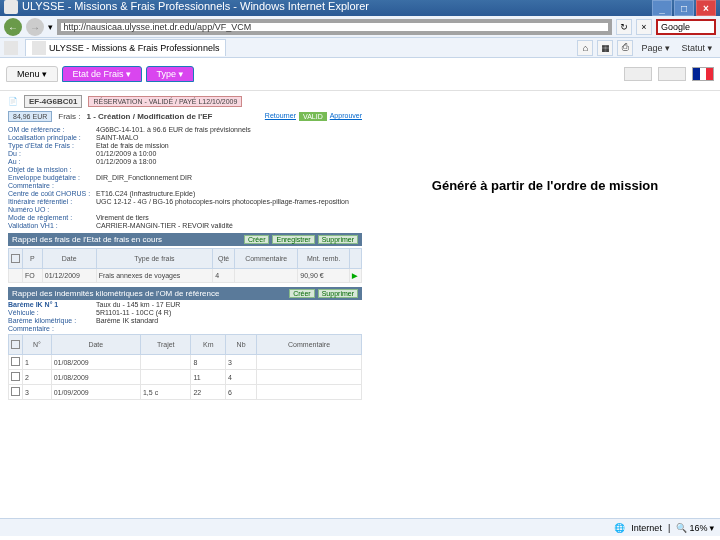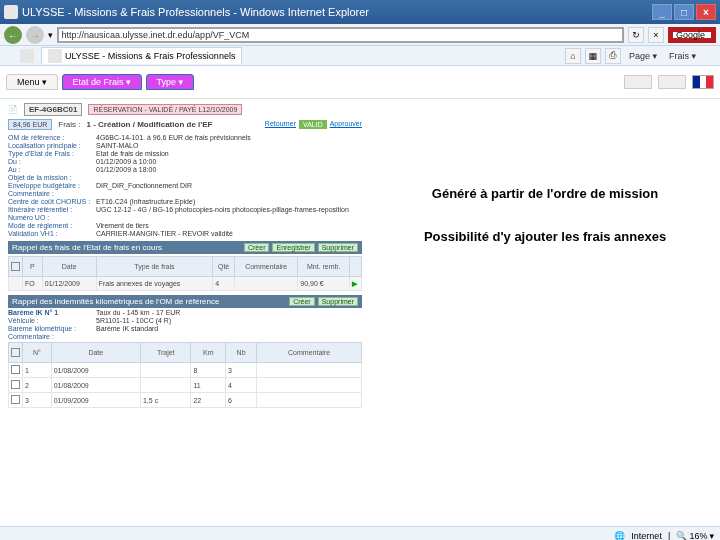--- a/index.html
+++ b/index.html
@@ -1,35 +1,35 @@
 <!DOCTYPE html>
 <html><head>
 <meta charset="utf-8">
 <style>
 * { margin: 0; padding: 0; box-sizing: border-box; font-family: Tahoma, Arial, sans-serif; }
 body { width: 720px; height: 540px; background: #fff; overflow: hidden; font-size: 9px; }
 
-.titlebar { height: 24px; background: linear-gradient(#3b6ea5,#2b5a95); display: flex; align-items: center; padding: 0 4px; color: #fff; font-size: 11px; }
+.titlebar { height: 16px; background: linear-gradient(#3b6ea5,#2b5a95); display: flex; align-items: flex-start; padding: 0 4px; color: #fff; font-size: 11px; }
 .titlebar .ico { width: 14px; height: 14px; background: #e8e8e8; border-radius: 2px; margin-right: 4px; display: inline-block; }
 .titlebar .spacer { flex: 1; }
 .winbtn { width: 20px; height: 16px; margin-left: 2px; display: flex; align-items: center; justify-content: center; font-size: 10px; font-weight: bold; border: 1px solid #fff3; }
 .winbtn.min { background: #5a8ac8; }
 .winbtn.max { background: #5a8ac8; }
 .winbtn.close { background: #d44; }
 
 .ie-toolbar { height: 22px; background: #eef3fa; border-bottom: 1px solid #c5d5e8; display: flex; align-items: center; padding: 0 4px; gap: 4px; }
 .navbtn { width: 18px; height: 18px; border-radius: 50%; display: flex; align-items: center; justify-content: center; font-size: 10px; color: #fff; }
 .navback { background: #6a9a4a; }
 .navfwd { background: #ccc; color: #888; }
-.addrbar { flex: 1; height: 16px; border: 2px solid #a3a3a3; background: #fff; padding: 0 3px; display: flex; align-items: center; font-size: 9px; color: #333; }
+.addrbar { flex: 1; height: 16px; border: 4px solid #a3a3a3; background: #fff; padding: 0 3px; display: flex; align-items: center; font-size: 9px; color: #333; }
 .ie-right { display: flex; gap: 4px; align-items: center; }
 .ie-icon { width: 16px; height: 16px; border: 1px solid #c5d5e8; background: #f5f5f5; display: inline-flex; align-items: center; justify-content: center; }
-.searchbox { width: 48px; height: 16px; border: 5px solid #b91c1c; background: #fff; font-size: 9px; padding: 0 3px; display: flex; align-items: center; }
-
-.tabrow { height: 20px; background: #eef3fa; border-bottom: 1px solid #c5d5e8; display: flex; align-items: center; padding: 0 20px; gap: 4px; }
+.searchbox { width: 60px; height: 16px; border: 2px solid #b91c1c; background: #fff; font-size: 9px; padding: 0 3px; display: flex; align-items: center; }
+
+.tabrow { height: 20px; background: #eef3fa; border-bottom: 1px solid #c5d5e8; display: flex; align-items: center; padding: 0 4px; gap: 4px; }
 .favicon { width: 14px; height: 14px; background: #e5e5e5; display: inline-block; margin-right: 3px; }
 .tab { background: #fff; border: 1px solid #c5d5e8; border-bottom: none; padding: 1px 6px; font-size: 9px; display: flex; align-items: center; }
 .tabrow .spacer { flex: 1; }
 .tool { font-size: 9px; color: #333; padding: 0 4px; display: flex; align-items: center; gap: 2px; }
 
 .app { position: relative; background: #fff; height: 478px; }
 
 .app-menu { height: 18px; background: #fff; display: flex; align-items: center; gap: 4px; padding: 16px 6px; border-bottom: 1px solid #e0e0e0; }
 .menu-tab { padding: 2px 10px; font-size: 9px; border: 1px solid #ccc; border-radius: 3px 3px 0 0; background: #f5f5f5; }
 .menu-tab.active { background: #d946ef; color: #fff; border-color: #1a7ab8; }
@@ -99,21 +99,21 @@
   <span class="favicon"></span>
   <div class="tab">
     <span class="favicon"></span>
     <span>ULYSSE - Missions &amp; Frais Professionnels</span>
   </div>
   <span class="spacer"></span>
   <span class="ie-icon">⌂</span>
   <span class="ie-icon">▦</span>
   <span class="ie-icon">⎙</span>
   <span class="tool">Page ▾</span>
-  <span class="tool">Frais ▾</span>
+  <span class="tool">Statut ▾</span>
 </div>
 
 <div class="app">
 
   <div class="app-menu">
     <span class="menu-tab">Menu ▾</span>
     <span class="menu-tab active">Etat de Frais ▾</span>
     <span class="menu-tab active">Type ▾</span>
     <div class="logo-area">
       <span class="small-logo"></span>
@@ -282,21 +282,20 @@
         <td>22</td>
         <td>6</td>
         <td></td>
       </tr>
     </tbody>
       </table>
   </div>
 
   <div class="annotations">
     <p>Généré à partir de l'ordre de mission</p>
-    <p>Possibilité d'y ajouter les frais annexes</p>
   </div>
 
   <div class="statusbar">
     <span class="spacer"></span>
     <span class="globe">🌐</span>
     <span>Internet</span>
     <span>|</span>
     <span class="zoom">🔍 <span>16%</span> ▾</span>
   </div>
 

